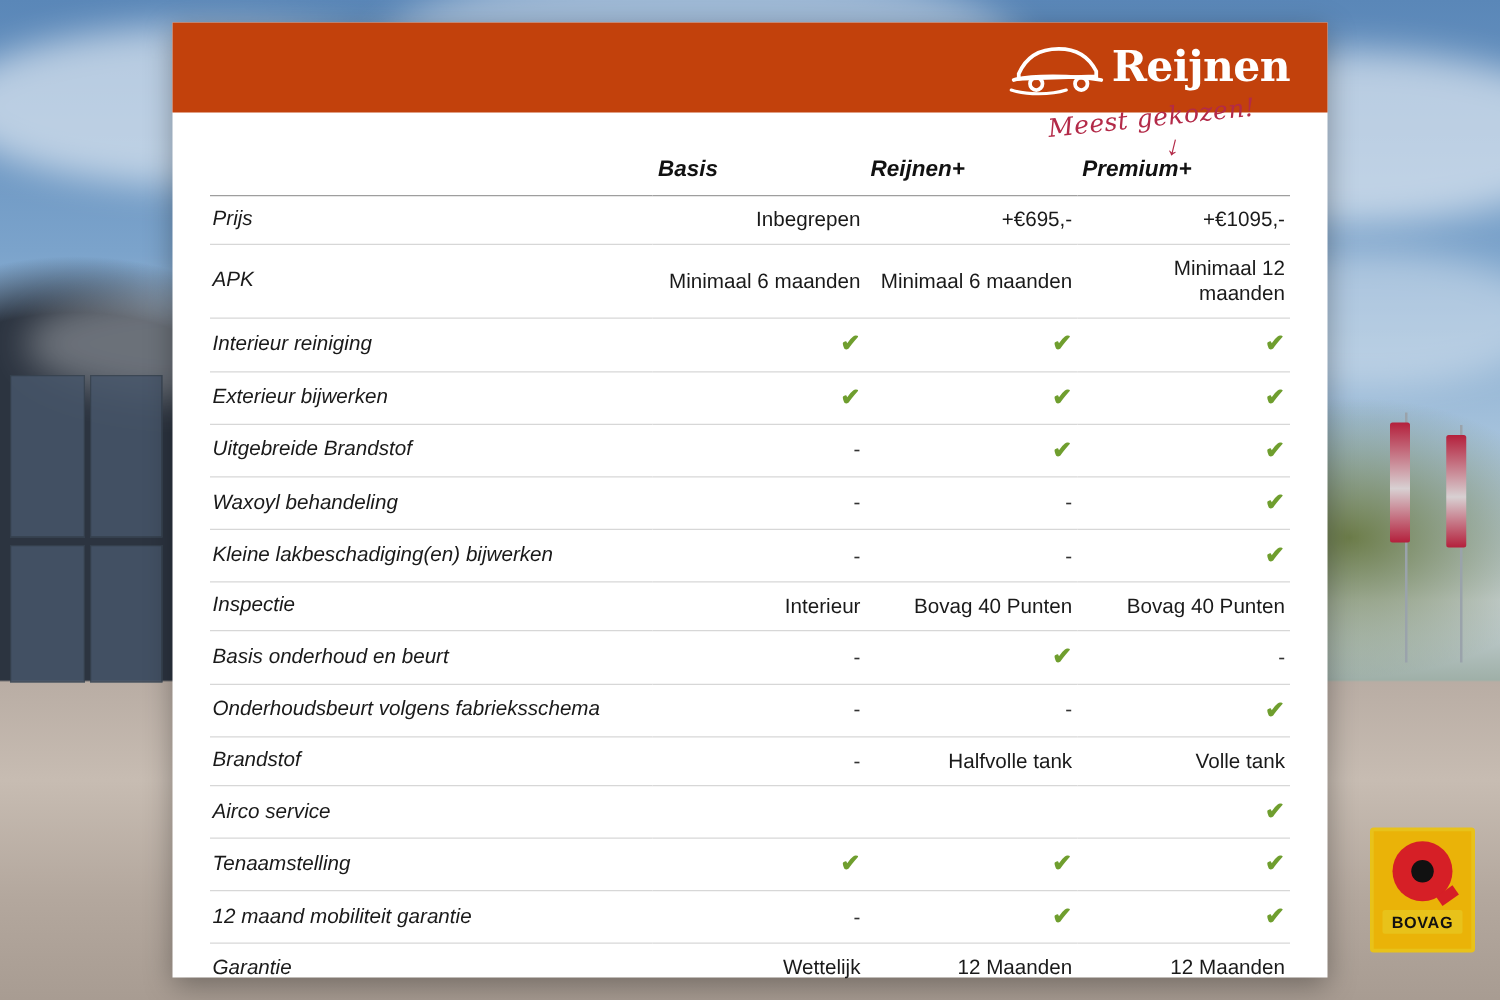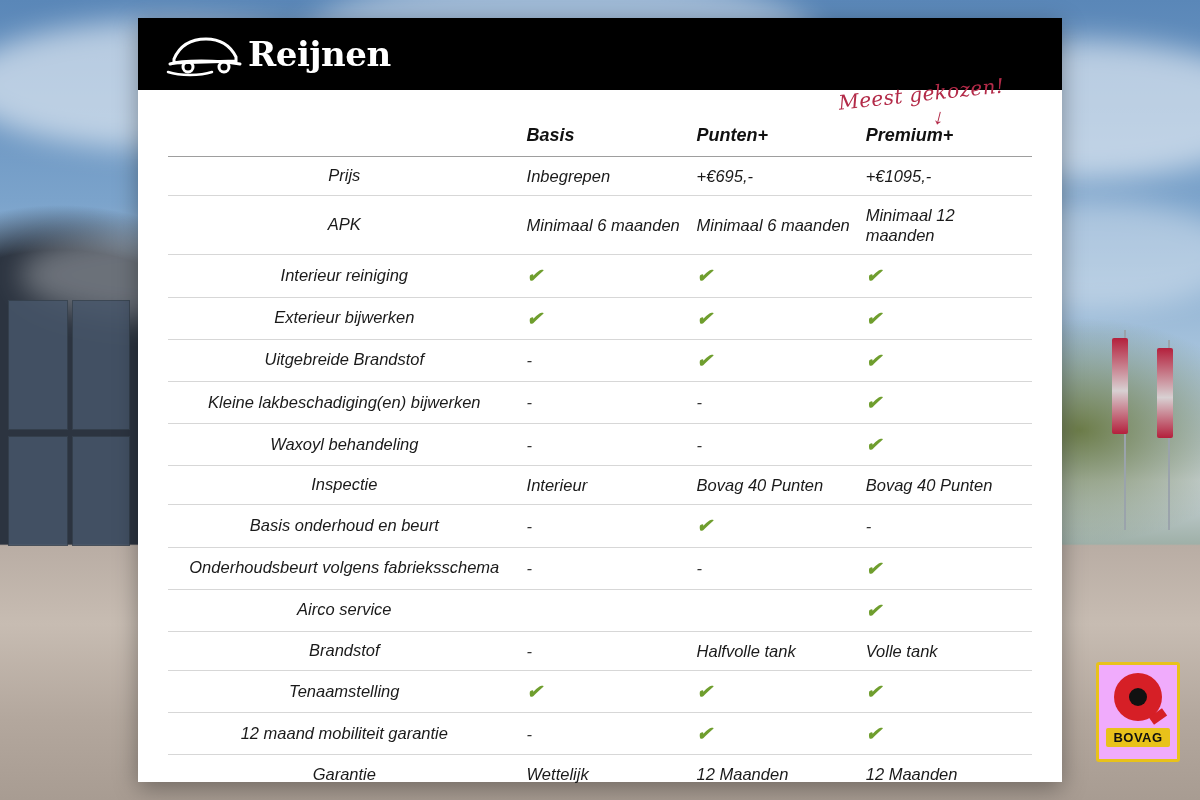--- a/index.html
+++ b/index.html
@@ -41,21 +41,21 @@
 
   .flag {
     position: absolute; width: 16px; border-radius: 2px;
     background: linear-gradient(to bottom, #b4203c, #d8d0d2 55%, #b4203c);
   }
   .pole { position: absolute; width: 2px; background: #9aa3ab; }
 
   
   .bovag {
     position: absolute; left: 1096px; top: 662px; width: 84px; height: 100px;
-    background: #f0abfc; border: 3px solid #e8c21a; border-radius: 3px;
+    background: #eab308; border: 3px solid #e8c21a; border-radius: 3px;
     display: flex; flex-direction: column; align-items: center; justify-content: flex-start;
     padding-top: 8px;
   }
   .bovag .q {
     width: 48px; height: 48px; border-radius: 50%;
     background: #d61f26; position: relative;
     display: flex; align-items: center; justify-content: center;
   }
   .bovag .q::after {
     content: ""; width: 18px; height: 18px; border-radius: 50%; background: #111;
@@ -70,22 +70,22 @@
     padding: 2px 7px; border-radius: 2px;
   }
 
   
   .card {
     position: absolute; left: 138px; top: 18px; width: 924px; height: 764px;
     background: #ffffff;
     box-shadow: 0 6px 22px rgba(0,0,0,.35);
   }
   .card-header {
-    height: 72px; background: #000000;
-    display: flex; align-items: center; justify-content: flex-start;
+    height: 72px; background: #c2410c;
+    display: flex; align-items: center; justify-content: flex-end;
     padding: 0 30px 0 28px;
   }
   .logo { display: flex; align-items: center; gap: 4px; }
   .logo-text {
     color: #ffffff; font-size: 34px; font-weight: bold;
     font-family: "DejaVu Serif", serif; letter-spacing: -.5px;
   }
   .header-title {
     color: #ffffff; font-size: 34px; font-weight: bold; letter-spacing: .2px;
   }
@@ -95,24 +95,24 @@
   table { width: 100%; border-collapse: collapse; }
   th, td { padding: 9px 4px; font-size: 16.5px; color: #1a1a1a; }
   thead th {
     font-size: 18px; font-style: italic; font-weight: bold;
     text-align: left; padding-bottom: 10px; color: #111;
   }
   thead th.lbl { text-align: left; }
   tbody tr { border-top: 1px solid #d7d7d7; }
   thead tr { border-bottom: 1px solid #9e9e9e; }
   td.lbl {
-    text-align: center; font-style: italic; color: #1a1a1a;
+    text-align: left; font-style: italic; color: #1a1a1a;
     width: 370px; padding-left: 2px; line-height: 1.2;
   }
-  td.val { text-align: left; width: 176px; line-height: 1.22; font-style: italic; }
+  td.val { text-align: right; width: 176px; line-height: 1.22; }
   .check { color: #6f9e2e; font-size: 19px; font-weight: bold; }
   .dash { color: #333; }
 
   
   .callout {
     position: absolute; right: 36px; top: -8px;
     width: 210px; text-align: center; pointer-events: none;
   }
   .callout .txt {
     color: #b32a48; font-size: 20px;
@@ -170,21 +170,21 @@
     <div class="callout">
       <span class="txt">Meest gekozen!</span>
       <span class="arrow">↓</span>
     </div>
 
     <table>
       <thead>
         <tr>
           <th class="lbl"></th>
           <th>Basis</th>
-          <th>Punten+</th>
+          <th>Reijnen+</th>
           <th>Premium+</th>
         </tr>
       </thead>
       <tbody id="tbody">
           <tr>
             <td class="lbl">Prijs</td>
             <td class="val">Inbegrepen</td>
             <td class="val">+€695,-</td>
             <td class="val">+€1095,-</td>
           </tr>
@@ -206,27 +206,27 @@
             <td class="val"><span class="check">✔</span></td>
             <td class="val"><span class="check">✔</span></td>
           </tr>
           <tr>
             <td class="lbl">Uitgebreide Brandstof</td>
             <td class="val dash">-</td>
             <td class="val"><span class="check">✔</span></td>
             <td class="val"><span class="check">✔</span></td>
           </tr>
           <tr>
+            <td class="lbl">Waxoyl behandeling</td>
+            <td class="val dash">-</td>
+            <td class="val dash">-</td>
+            <td class="val"><span class="check">✔</span></td>
+          </tr>
+          <tr>
             <td class="lbl">Kleine lakbeschadiging(en) bijwerken</td>
-            <td class="val dash">-</td>
-            <td class="val dash">-</td>
-            <td class="val"><span class="check">✔</span></td>
-          </tr>
-          <tr>
-            <td class="lbl">Waxoyl behandeling</td>
             <td class="val dash">-</td>
             <td class="val dash">-</td>
             <td class="val"><span class="check">✔</span></td>
           </tr>
           <tr>
             <td class="lbl">Inspectie</td>
             <td class="val">Interieur</td>
             <td class="val">Bovag 40 Punten</td>
             <td class="val">Bovag 40 Punten</td>
           </tr>
@@ -236,30 +236,30 @@
             <td class="val"><span class="check">✔</span></td>
             <td class="val dash">-</td>
           </tr>
           <tr>
             <td class="lbl">Onderhoudsbeurt volgens fabrieksschema</td>
             <td class="val dash">-</td>
             <td class="val dash">-</td>
             <td class="val"><span class="check">✔</span></td>
           </tr>
           <tr>
+            <td class="lbl">Brandstof</td>
+            <td class="val dash">-</td>
+            <td class="val">Halfvolle tank</td>
+            <td class="val">Volle tank</td>
+          </tr>
+          <tr>
             <td class="lbl">Airco service</td>
             <td class="val"></td>
             <td class="val"></td>
             <td class="val"><span class="check">✔</span></td>
-          </tr>
-          <tr>
-            <td class="lbl">Brandstof</td>
-            <td class="val dash">-</td>
-            <td class="val">Halfvolle tank</td>
-            <td class="val">Volle tank</td>
           </tr>
           <tr>
             <td class="lbl">Tenaamstelling</td>
             <td class="val"><span class="check">✔</span></td>
             <td class="val"><span class="check">✔</span></td>
             <td class="val"><span class="check">✔</span></td>
           </tr>
           <tr>
             <td class="lbl">12 maand mobiliteit garantie</td>
             <td class="val dash">-</td>

